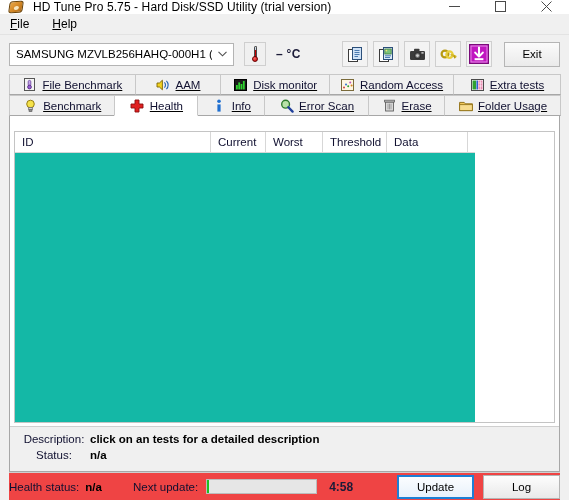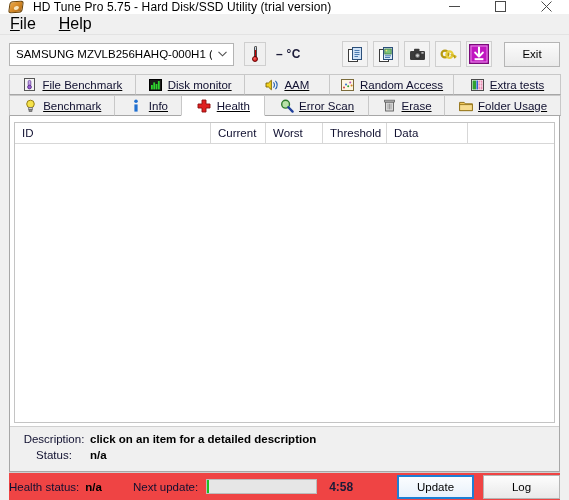--- a/index.html
+++ b/index.html
@@ -76,21 +76,21 @@
   .menubar {
     height: 21px;
     background: #f0f0f0;
     display: flex;
     align-items: center;
     padding-left: 7px;
     flex: 0 0 auto;
     border-bottom: 1px solid #e3e3e3;
   }
   .menuitem {
-    font-size: 16px;
+    font-size: 12px;
     color: #000;
     padding: 2px 10px 2px 3px;
     margin-right: 10px;
     white-space: nowrap;
   }
   .menuitem u { text-decoration: underline; }
 
   
   .toolbar {
     height: 38px;
@@ -230,25 +230,25 @@
     border: 1px solid #a7a7a7;
     border-top: none;
     display: flex;
     flex-direction: column;
     min-height: 0;
     position: relative;
     z-index: 1;
   }
   .listview {
     flex: 1 1 auto;
-    margin: 6px 4px 0 4px;
+    margin: 15px 4px 0 4px;
     border: 1px solid #c4c4c4;
     background: #14b8a6;
     display: flex;
-    flex-direction: column;
+    flex-direction: row;
     min-height: 0;
   }
   .lv-head {
     display: flex;
     height: 21px;
     border-bottom: 1px solid #d7d7d7;
     background: #ffffff;
     flex: 0 0 auto;
   }
   .lv-col {
@@ -476,42 +476,42 @@
         <span class="tico">
           <svg width="13" height="13" viewBox="0 0 13 13">
             <rect x="1.5" y="0.5" width="10" height="12" fill="#f4f4f4" stroke="#555" stroke-width="1"></rect>
             <rect x="5.2" y="2.4" width="2.6" height="5.4" rx="1.3" fill="#c4a8e8" stroke="#6a3fa0" stroke-width="0.8"></rect>
             <circle cx="6.5" cy="9" r="1.9" fill="#9b5fd6" stroke="#4b2678" stroke-width="0.8"></circle>
           </svg>
         </span>
         <span>File Benchmark</span>
       </div>
 
+      <div class="tab" style="flex-basis:92px">
+        <span class="tico">
+          <svg width="14" height="12" viewBox="0 0 14 12">
+            <path d="M1 4 H3.4 L6.4 1.2 V10.8 L3.4 8 H1 Z" fill="#f2d21e" stroke="#7a6405" stroke-width="0.9" stroke-linejoin="round"></path>
+            <path d="M8.4 3.4 C9.8 4.6 9.8 7.4 8.4 8.6" fill="none" stroke="#1f5fb0" stroke-width="1.1"></path>
+            <path d="M10.4 1.8 C12.7 4 12.7 8 10.4 10.2" fill="none" stroke="#1f5fb0" stroke-width="1.1"></path>
+          </svg>
+        </span>
+        <span>AAM</span>
+      </div>
+
       <div class="tab" style="flex-basis:117px">
         <span class="tico">
           <svg width="13" height="12" viewBox="0 0 13 12">
             <rect x="0.5" y="0.5" width="12" height="11" fill="#1b1b1b" stroke="#000" stroke-width="1"></rect>
             <rect x="2" y="6" width="1.8" height="4.4" fill="#2fd42f"></rect>
             <rect x="4.3" y="3.4" width="1.8" height="7" fill="#2fd42f"></rect>
             <rect x="6.6" y="5" width="1.8" height="5.4" fill="#2fd42f"></rect>
             <rect x="8.9" y="2" width="1.8" height="8.4" fill="#2fd42f"></rect>
           </svg>
         </span>
         <span>Disk monitor</span>
-      </div>
-
-      <div class="tab" style="flex-basis:92px">
-        <span class="tico">
-          <svg width="14" height="12" viewBox="0 0 14 12">
-            <path d="M1 4 H3.4 L6.4 1.2 V10.8 L3.4 8 H1 Z" fill="#f2d21e" stroke="#7a6405" stroke-width="0.9" stroke-linejoin="round"></path>
-            <path d="M8.4 3.4 C9.8 4.6 9.8 7.4 8.4 8.6" fill="none" stroke="#1f5fb0" stroke-width="1.1"></path>
-            <path d="M10.4 1.8 C12.7 4 12.7 8 10.4 10.2" fill="none" stroke="#1f5fb0" stroke-width="1.1"></path>
-          </svg>
-        </span>
-        <span>AAM</span>
       </div>
 
       <div class="tab" style="flex-basis:133px">
         <span class="tico">
           <svg width="13" height="12" viewBox="0 0 13 12">
             <rect x="0.5" y="0.5" width="12" height="11" fill="#fdf6e3" stroke="#7a6a3a" stroke-width="1"></rect>
             <circle cx="3" cy="8.4" r="1" fill="#d04040"></circle>
             <circle cx="5" cy="5.6" r="1" fill="#2f6fd0"></circle>
             <circle cx="7.2" cy="7.2" r="1" fill="#2fa02f"></circle>
             <circle cx="9.2" cy="3.6" r="1" fill="#c050c0"></circle>
@@ -542,37 +542,37 @@
         <span class="tico">
           <svg width="11" height="14" viewBox="0 0 11 14">
             <circle cx="5.5" cy="5" r="3.8" fill="#f5e24a" stroke="#8a7208" stroke-width="0.9"></circle>
             <rect x="3.7" y="8.6" width="3.6" height="2.2" fill="#cfcfcf" stroke="#666" stroke-width="0.7"></rect>
             <rect x="4.1" y="10.8" width="2.8" height="1.6" fill="#9a9a9a" stroke="#555" stroke-width="0.7"></rect>
           </svg>
         </span>
         <span>Benchmark</span>
       </div>
 
+      <div class="tab active" style="flex-basis:89px">
+        <span class="tico">
+          <svg width="14" height="14" viewBox="0 0 14 14">
+            <path d="M5 1 H9 V5 H13 V9 H9 V13 H5 V9 H1 V5 H5 Z" fill="#e02020" stroke="#8a0d0d" stroke-width="0.9" stroke-linejoin="round"></path>
+          </svg>
+        </span>
+        <span>Health</span>
+      </div>
+
       <div class="tab" style="flex-basis:72px">
         <span class="tico">
           <svg width="8" height="14" viewBox="0 0 8 14">
             <circle cx="4" cy="2.2" r="1.8" fill="#1f6fd0"></circle>
             <path d="M2.4 5.4 H5.6 V12.6 H2.4 Z" fill="#1f6fd0"></path>
           </svg>
         </span>
         <span>Info</span>
-      </div>
-
-      <div class="tab active" style="flex-basis:89px">
-        <span class="tico">
-          <svg width="14" height="14" viewBox="0 0 14 14">
-            <path d="M5 1 H9 V5 H13 V9 H9 V13 H5 V9 H1 V5 H5 Z" fill="#e02020" stroke="#8a0d0d" stroke-width="0.9" stroke-linejoin="round"></path>
-          </svg>
-        </span>
-        <span>Health</span>
       </div>
 
       <div class="tab" style="flex-basis:111px">
         <span class="tico">
           <svg width="14" height="14" viewBox="0 0 14 14">
             <circle cx="5.6" cy="5.2" r="3.9" fill="#b8e2a8" stroke="#2f7a2f" stroke-width="1.4"></circle>
             <line x1="8.4" y1="8.2" x2="12.6" y2="12.6" stroke="#1f3f9a" stroke-width="2.3" stroke-linecap="round"></line>
           </svg>
         </span>
         <span>Error Scan</span>
@@ -613,21 +613,21 @@
         <div class="lv-col" style="width:64px">Threshold</div>
         <div class="lv-col" style="width:81px">Data</div>
         <div class="lv-col" style="flex:1 1 auto"></div>
       </div>
       <div class="lv-body"></div>
     </div>
 
     <div class="descblock">
       <div class="descrow">
         <span class="desclabel">Description:</span>
-        <span class="descval">click on an item for a detailed description</span>
+        <span class="descval">click on an tests for a detailed description</span>
       </div>
       <div class="descrow">
         <span class="desclabel">Status:</span>
         <span class="descval">n/a</span>
       </div>
     </div>
   </div>
 
   <div class="statusbar">
     <span class="sb-label">Health status:</span>

